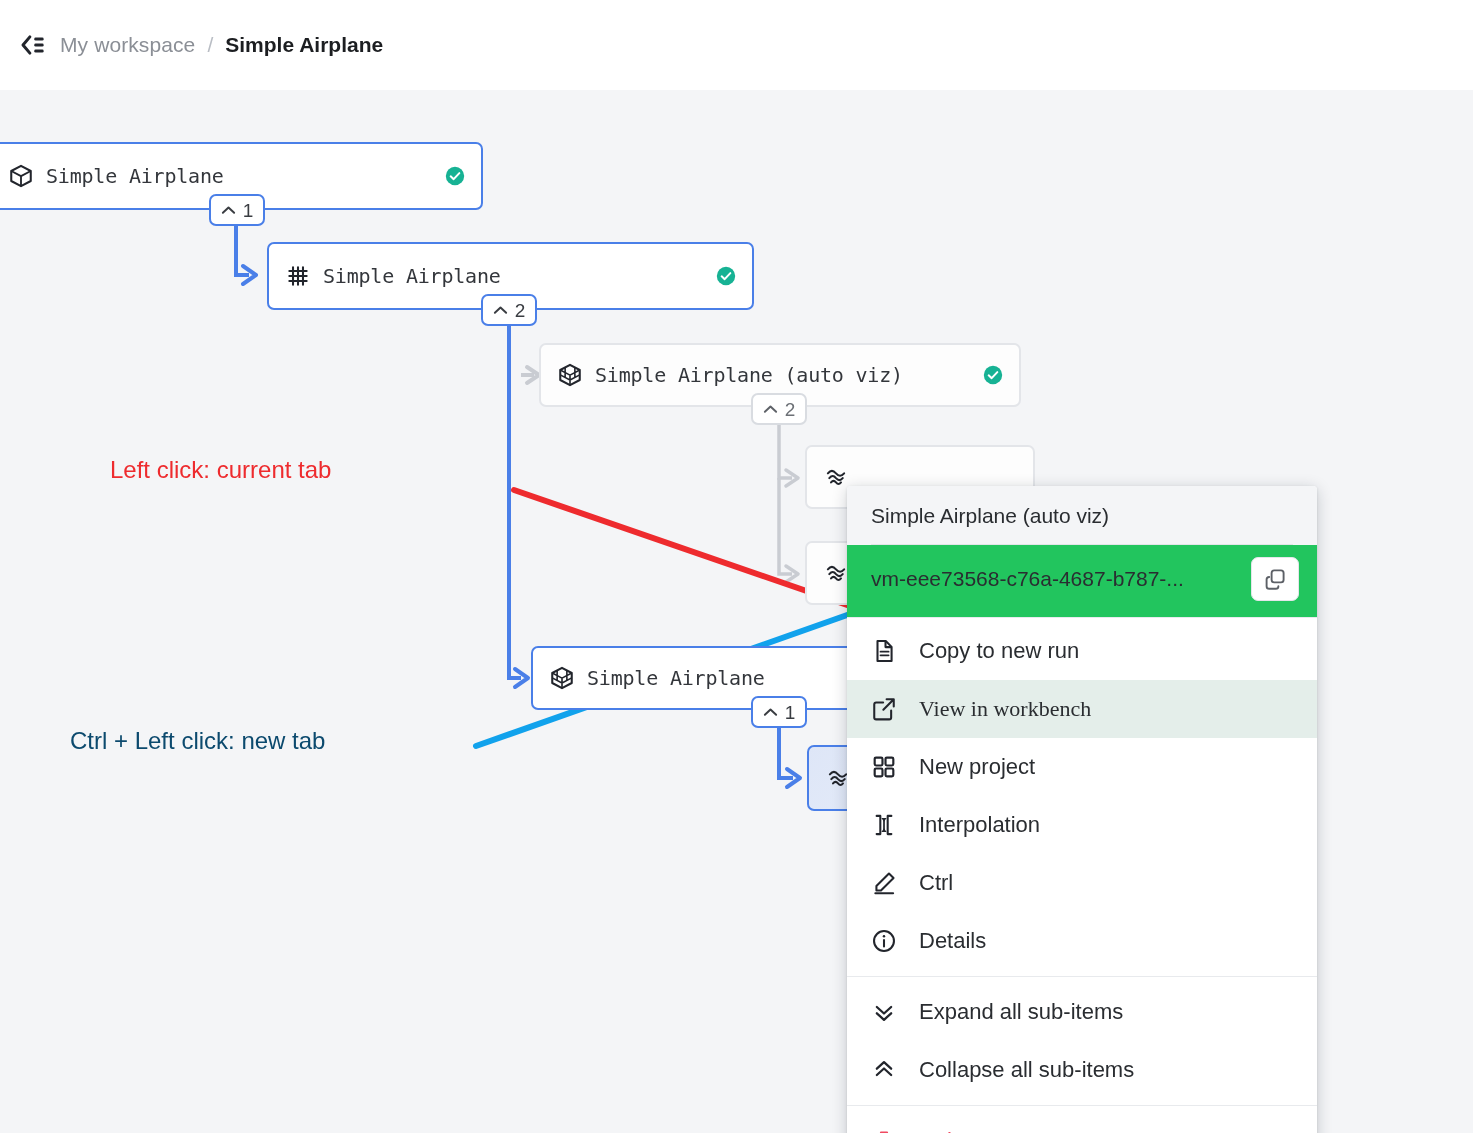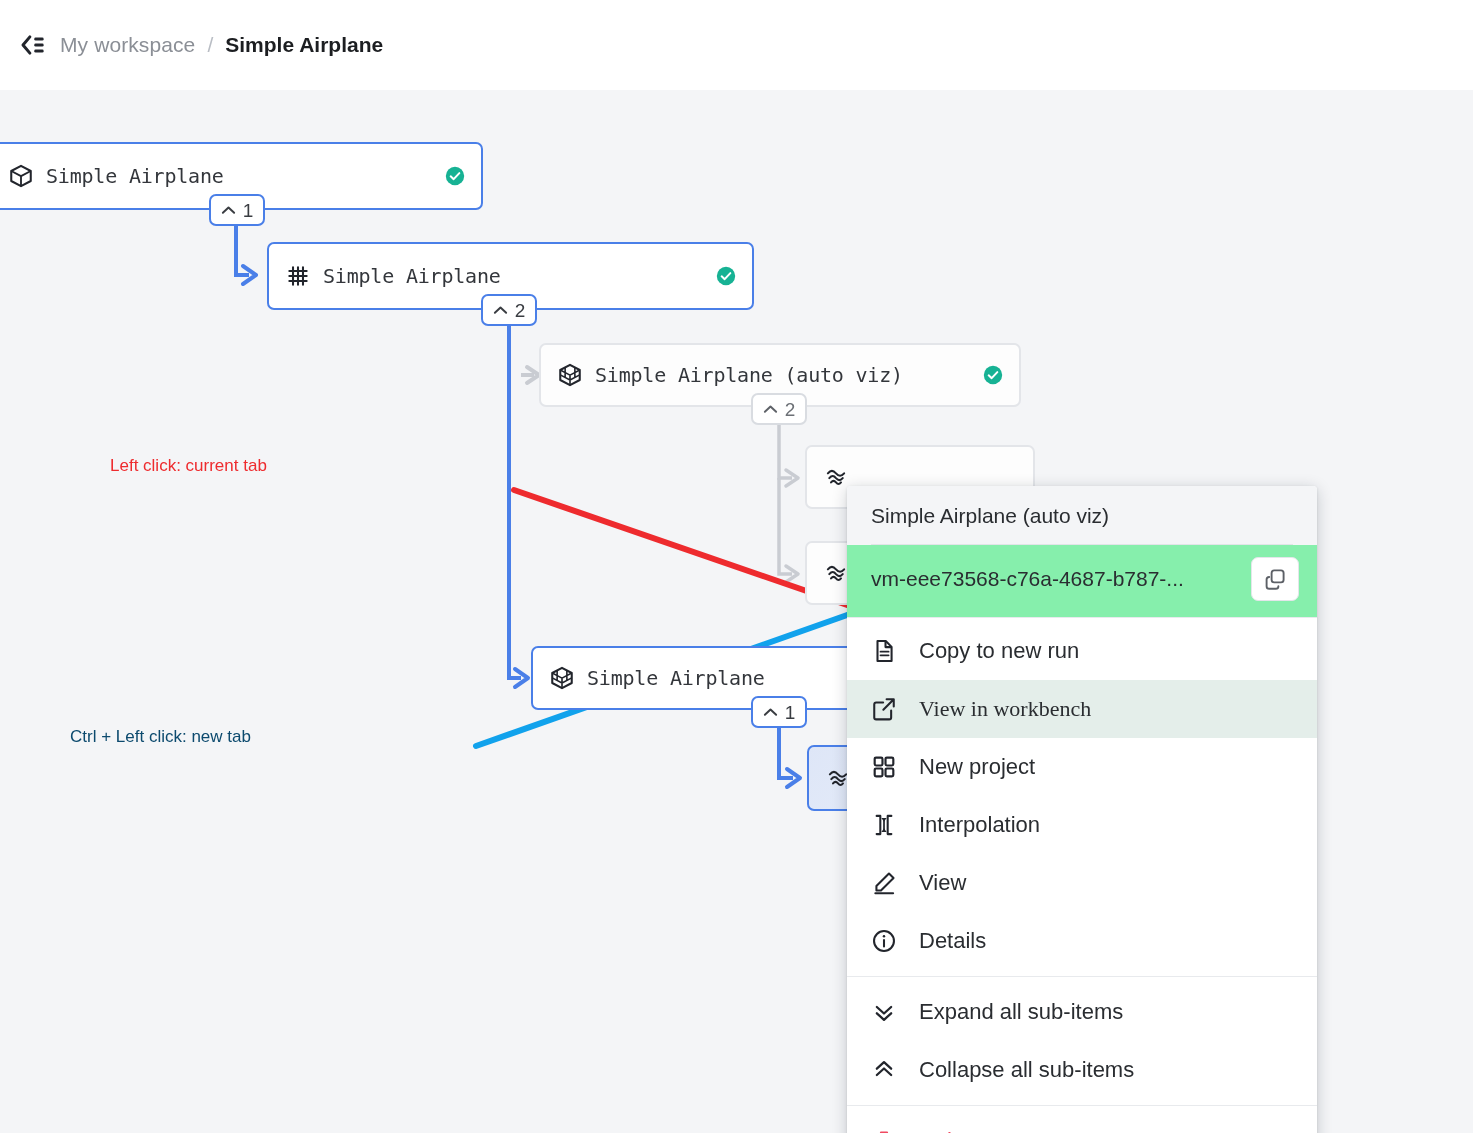--- a/index.html
+++ b/index.html
@@ -73,21 +73,21 @@
   }
   .badge.inactive { border-color: #d9dce1; }
   .badge .bchev { width: 15px; height: 10px; display:block; }
   .badge .bnum { font-size: 19px; color: #3a3d42; line-height: 1; }
   .badge.inactive .bnum { color: #6c7076; }
 
   
   .annot {
     position: absolute; z-index: 8;
     font-family: "Liberation Sans", sans-serif;
-    font-size: 17px; white-space: nowrap;
+    font-size: 24px; white-space: nowrap;
   }
   .annot-red { color: #ee2b2e; }
   .annot-cyan { color: #0c4a6e; }
 
   
   .ctxmenu {
     position: absolute;
     left: 847px; top: 396px;
     width: 470px;
     background: #ffffff;
@@ -99,21 +99,21 @@
   }
   .ctx-head {
     background: #f4f5f7;
     padding: 18px 24px 0 24px;
   }
   .ctx-title {
     font-size: 21px; color: #2a2d31; padding-bottom: 16px;
     border-bottom: 1px solid #e2e4e8;
   }
   .ctx-idrow {
-    background: #86efac;
+    background: #22c55e;
     display: flex; align-items: center;
     padding: 12px 18px 16px 24px;
     border-bottom: 1px solid #e8eaed;
     gap: 48px;
   }
   .ctx-id {
     font-size: 21px; color: #2a2d31; flex: 1 1 auto;
     overflow: hidden; white-space: nowrap;
   }
   .copy-btn {
@@ -330,21 +330,21 @@
             <path d="M9.6 18.4h4.8L12 15Z" fill="#22252c"></path>
           </svg>
           <span class="mlabel">Interpolation</span>
         </div>
 
         <div class="ctx-item">
           <svg class="mi" viewBox="0 0 24 24">
             <path d="M16.6 3.2 20.8 7.4 9.2 19H5v-4.2Z" fill="none" stroke="#22252c" stroke-width="1.9" stroke-linejoin="round"></path>
             <path d="M4 21.4h16.4" fill="none" stroke="#22252c" stroke-width="1.9" stroke-linecap="round"></path>
           </svg>
-          <span class="mlabel">View</span>
+          <span class="mlabel">Ctrl</span>
         </div>
 
         <div class="ctx-item">
           <svg class="mi" viewBox="0 0 24 24">
             <circle cx="12" cy="12" r="9.2" fill="none" stroke="#22252c" stroke-width="1.9"></circle>
             <path d="M12 11v6" fill="none" stroke="#22252c" stroke-width="1.9" stroke-linecap="round"></path>
             <circle cx="12" cy="7.6" r="1.15" fill="#22252c"></circle>
           </svg>
           <span class="mlabel">Details</span>
         </div>

